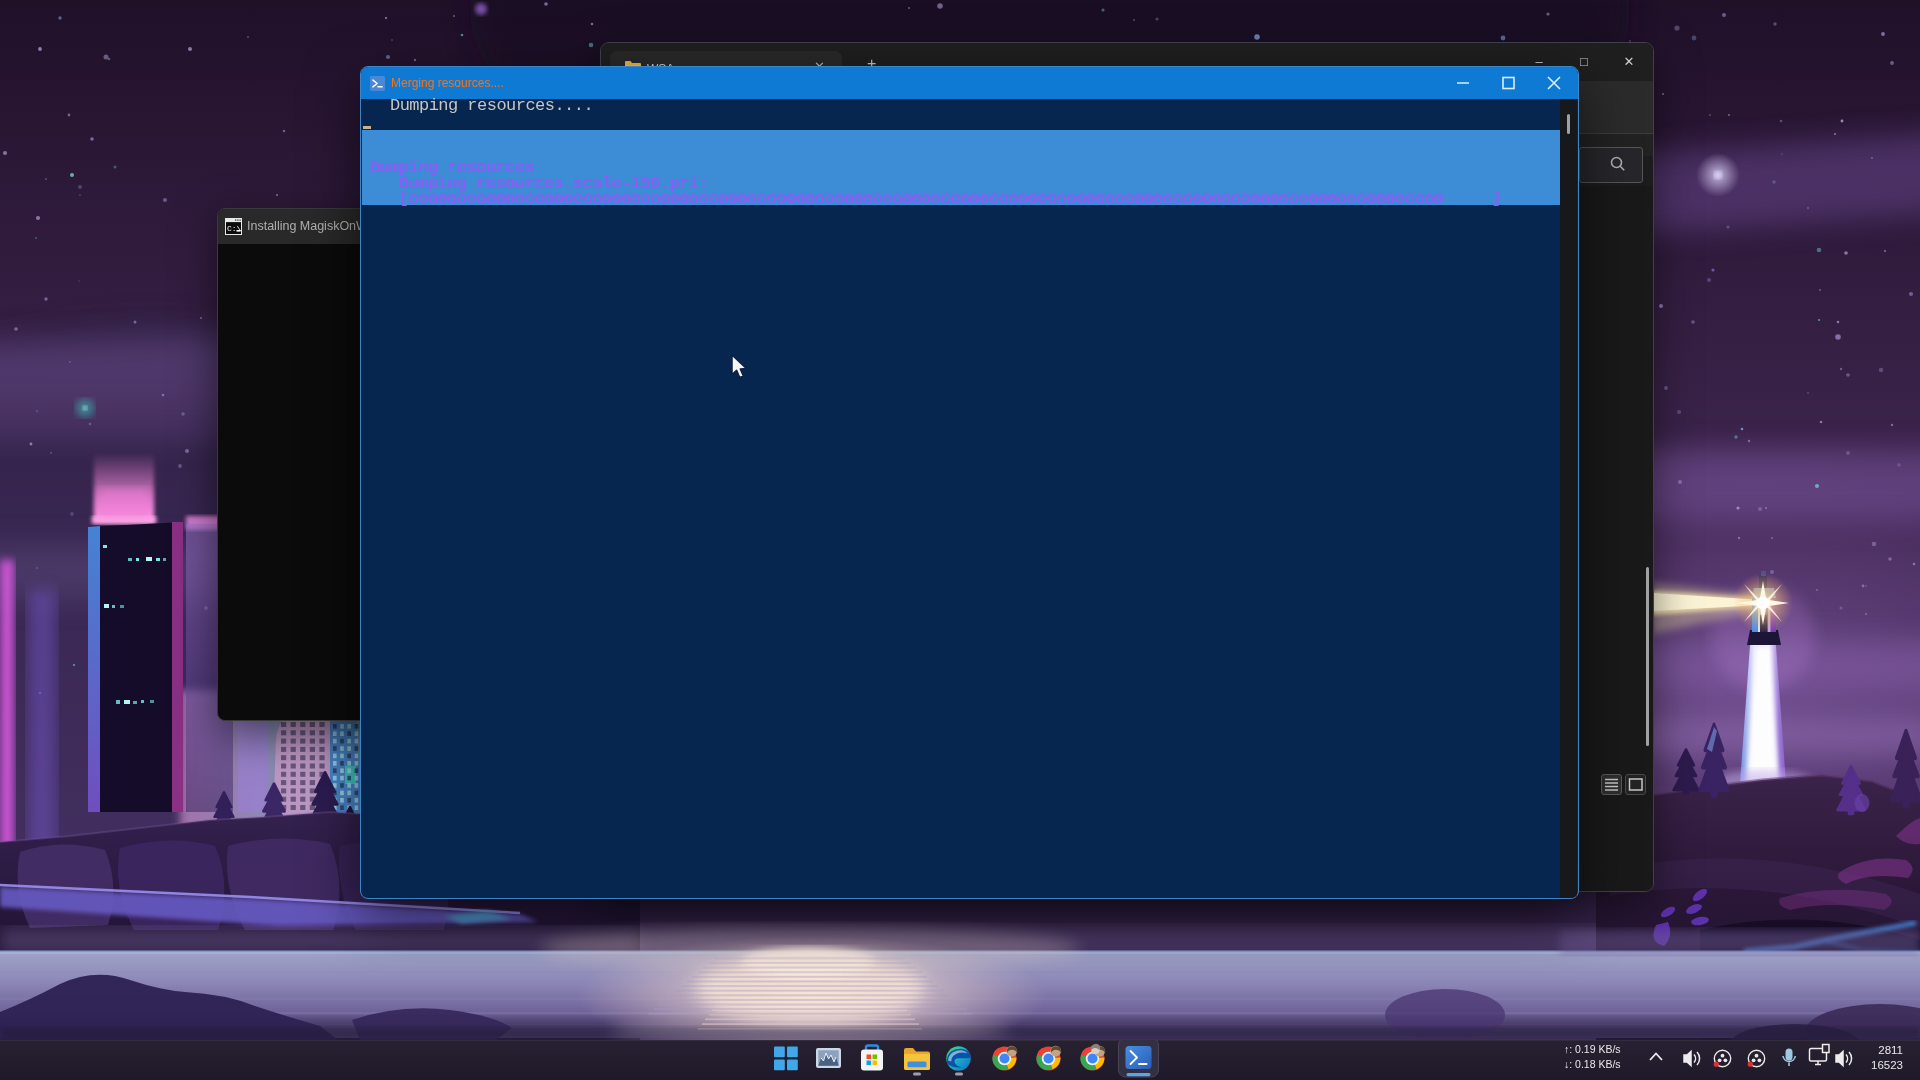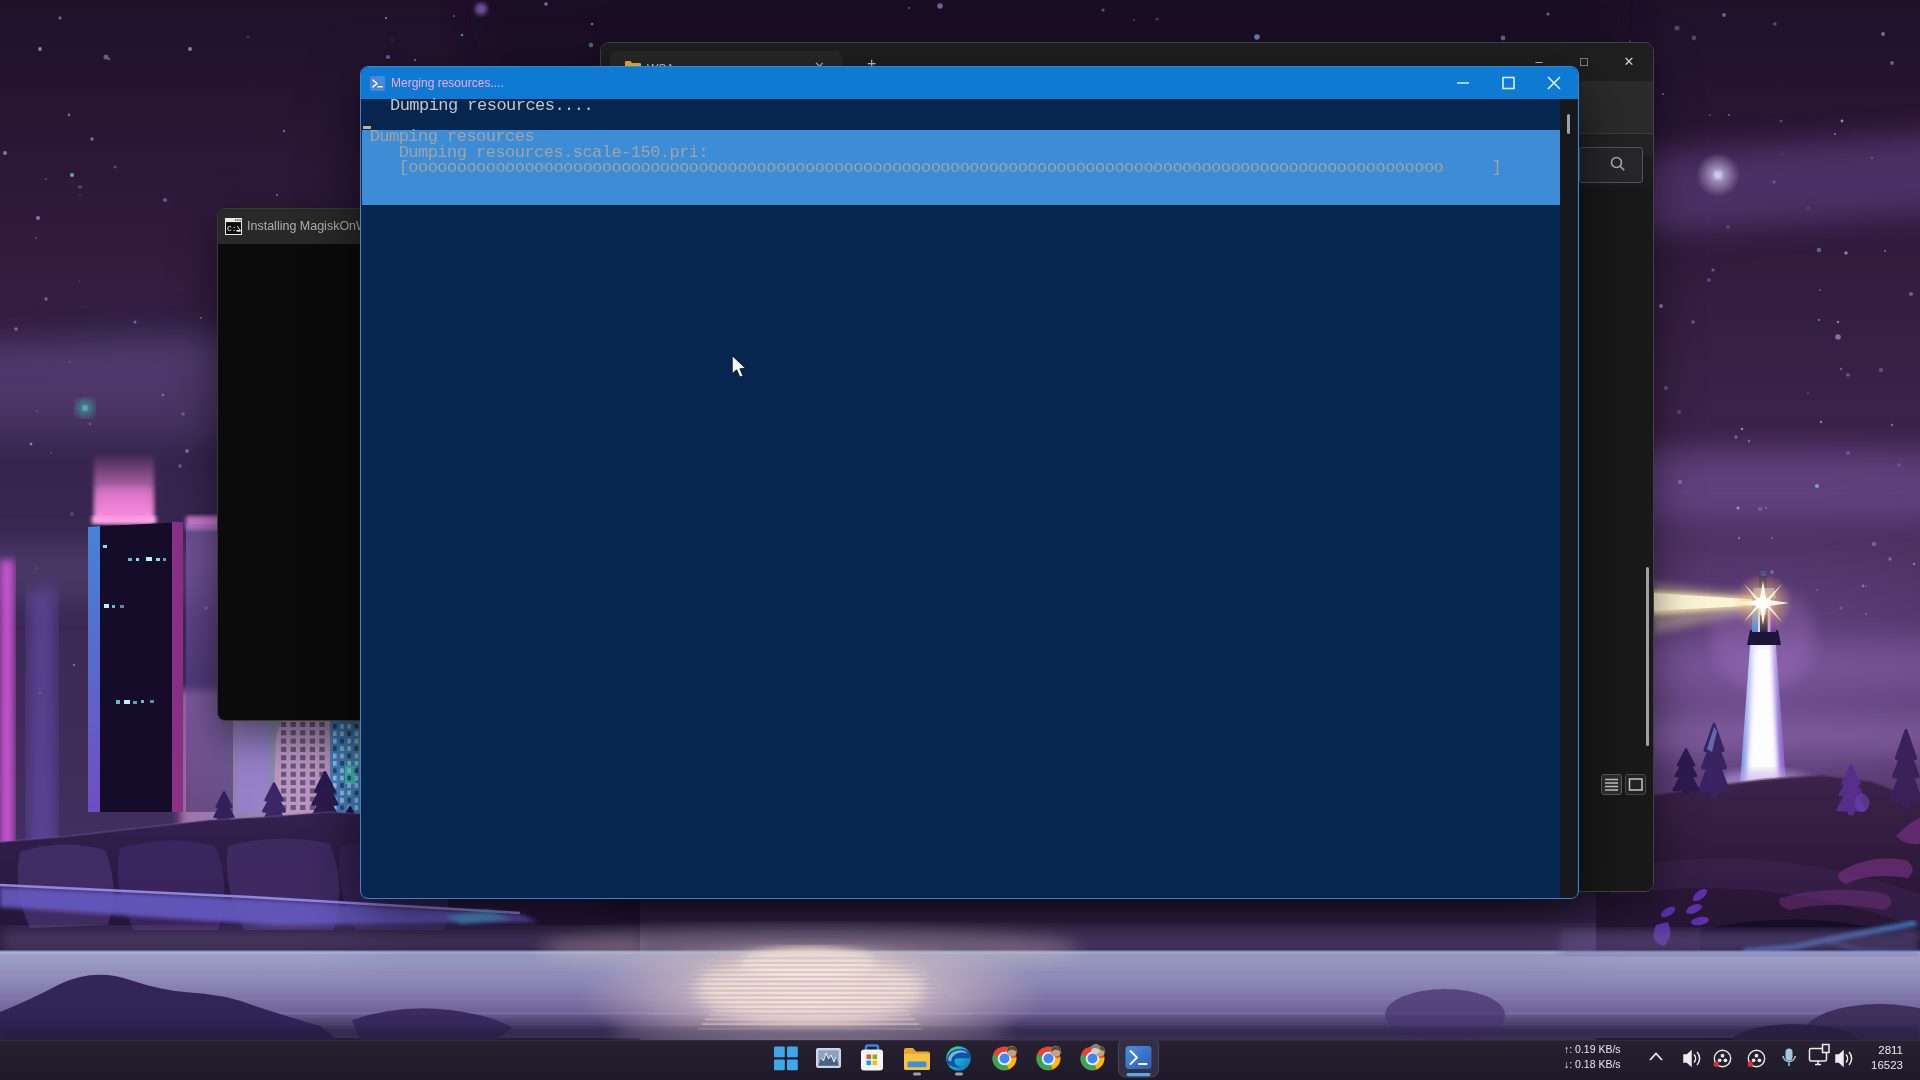--- a/index.html
+++ b/index.html
@@ -22,26 +22,26 @@
   #exp .cap{position:absolute;top:11px;width:20px;height:20px;text-align:center;font-size:13px;color:#cfcfcf;}
   #exp .cmdbar{position:absolute;left:0;top:38px;right:0;height:52px;background:#2b2b2b;border-bottom:1px solid #3c3c3c;}
   #exp .srow{position:absolute;left:0;top:91px;right:0;height:22px;background:#222;}
   #exp .sbox{position:absolute;left:978px;top:104px;width:62px;height:34px;background:#27272b;border:1px solid #55555a;border-radius:3px;}
   #exp .body{position:absolute;left:0;top:143px;right:0;bottom:0;background:#191919;}
   #exp .scroll{position:absolute;left:1045px;top:524px;width:3px;height:179px;background:#b7babd;border-radius:2px;opacity:.85;}
   
   #con{position:absolute;left:360px;top:66px;width:1217px;height:831px;border-radius:8px;
     background:#06254f;border:1px solid #3d85c4;box-shadow:0 18px 55px rgba(0,0,0,.6);overflow:hidden;}
   #con .tb{position:absolute;left:0;top:0;right:0;height:32px;background:#0f7ad4;}
-  #con .tt{position:absolute;left:30px;top:9px;font-size:12px;color:#f9a8d4;white-space:nowrap;}
+  #con .tt{position:absolute;left:30px;top:9px;font-size:12px;color:#f97316;white-space:nowrap;}
   #con pre{margin:0;font-family:"Liberation Mono",monospace;font-size:17px;line-height:15.7px;
     letter-spacing:-0.53px;white-space:pre;}
   #con .l1{position:absolute;left:-1px;top:31px;color:#c6c6c6;margin-left:30px;}
   #con .sel{position:absolute;left:1px;top:63.4px;width:1198px;height:74.6px;background:#3c8dd6;}
-  #con .l2{position:absolute;left:-1px;top:62px;color:#a3a3a3;}
+  #con .l2{position:absolute;left:-1px;top:93px;color:#8b5cf6;font-weight:bold;}
   #con .cursor{position:absolute;left:2px;top:58.5px;width:8px;height:3.6px;background:#c9b289;}
   #con .sb{position:absolute;right:1px;top:32px;width:17px;height:799px;background:#17181b;}
   #con .sbthumb{position:absolute;left:7px;top:15px;width:3px;height:20px;background:#9aa2aa;border-radius:2px;}
   #con .btn{position:absolute;top:0;width:44px;height:32px;}
   
   #bar{position:absolute;left:0;top:1040px;width:1920px;height:40px;
     background:linear-gradient(#272131,#1f1a29);box-shadow:inset 0 1px 0 rgba(255,255,255,.05);}
 </style>
 </head>
 <body>

